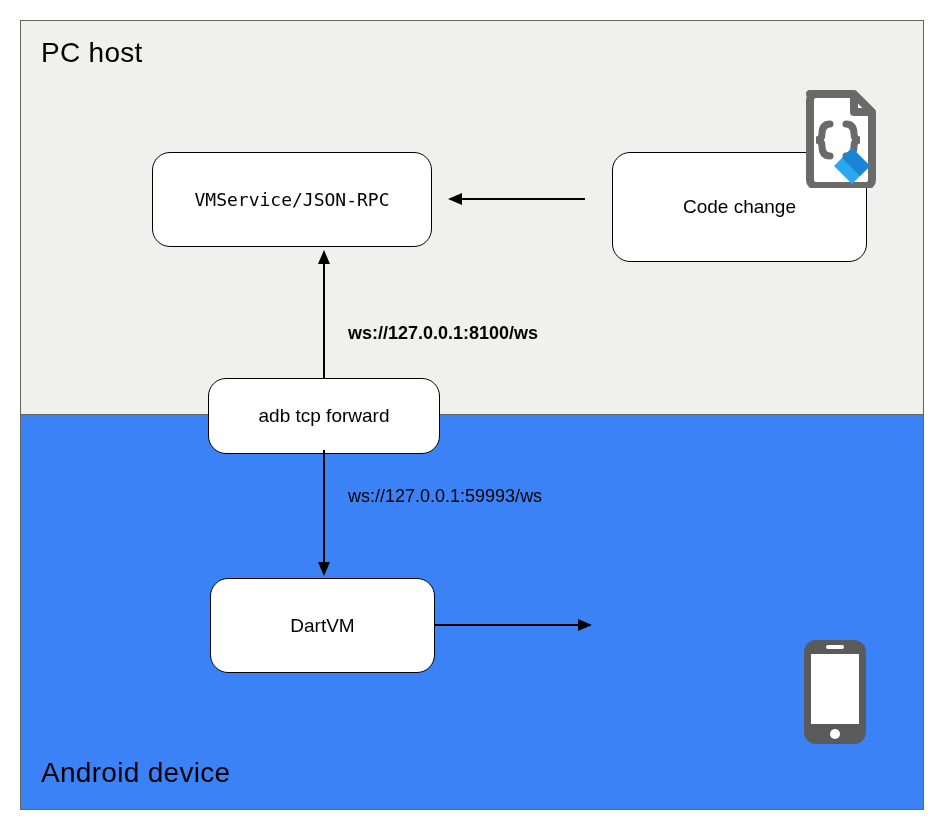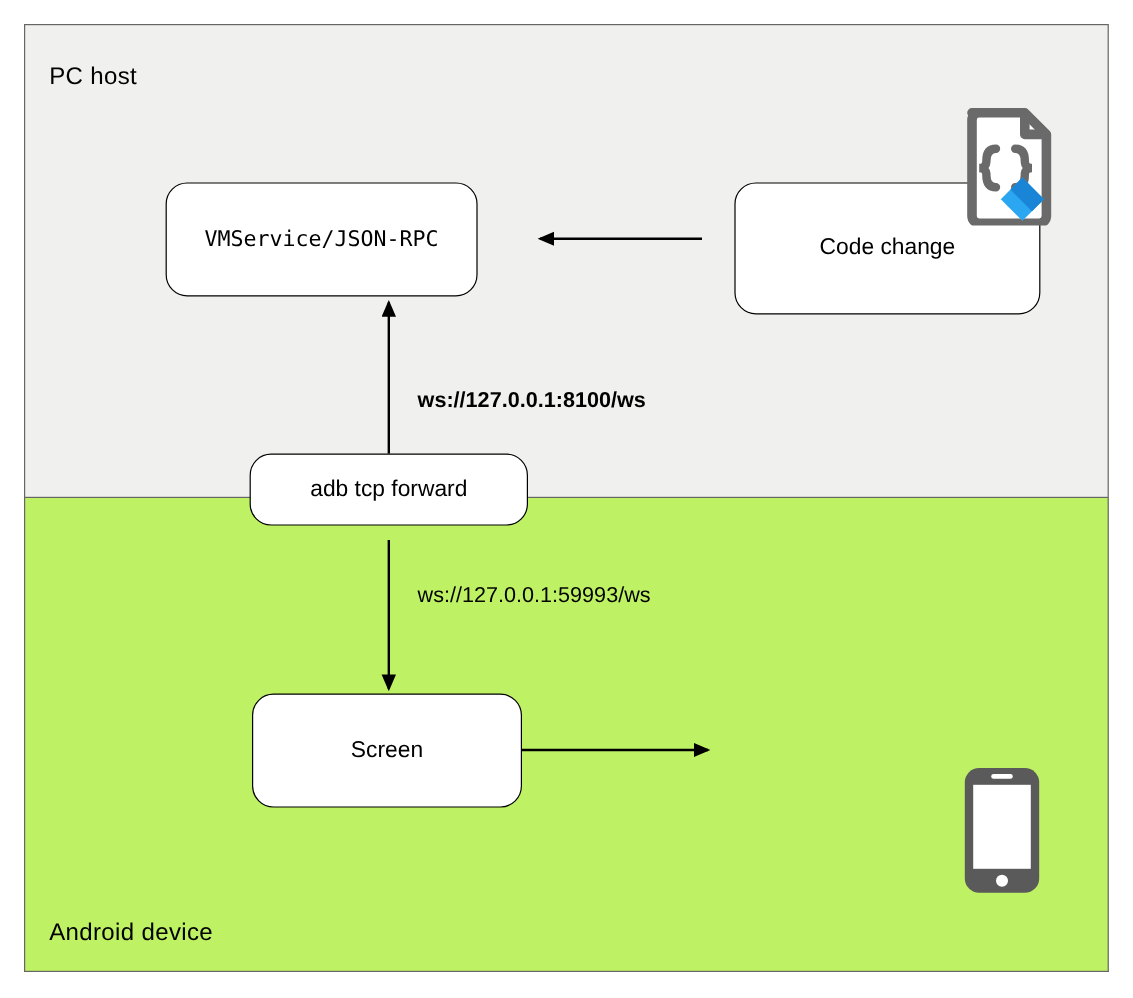--- a/index.html
+++ b/index.html
@@ -27,28 +27,27 @@
     top: 20px;
     width: 904px;
     height: 395px;
     background: #f0f0ee;
   }
   .region.bottom {
     left: 20px;
     top: 415px;
     width: 904px;
     height: 395px;
-    background: #bef264;
+    background: #3b82f6;
     border-top: none;
   }
   .region-label {
     position: absolute;
-    font-size: 20px;
+    font-size: 28px;
     letter-spacing: 0.3px;
-    margin-top: 16px;
   }
   .top .region-label {
     left: 20px;
     top: 16px;
   }
   .bottom .region-label {
     left: 20px;
     bottom: 20px;
   }
   .node {
@@ -88,34 +87,34 @@
 <div class="canvas">
 
   <div class="region top">
     <div class="region-label">PC host</div>
   </div>
 
   <div class="region bottom">
     <div class="region-label">Android device</div>
   </div>
 
-  <div class="node mono" style="left:138px; top:152px; width:260px; height:95px;">
+  <div class="node mono" style="left:152px; top:152px; width:280px; height:95px;">
     <span>VMService/JSON-RPC</span>
   </div>
 
   <div class="node" style="left:612px; top:152px; width:255px; height:110px;">
     <span>Code change</span>
   </div>
 
-  <div class="node" style="left:208px; top:378px; width:232px; height:60px;">
+  <div class="node" style="left:208px; top:378px; width:232px; height:76px;">
     <span>adb tcp forward</span>
   </div>
 
   <div class="node" style="left:210px; top:578px; width:225px; height:95px;">
-    <span>Screen</span>
+    <span>DartVM</span>
   </div>
 
 
   <div class="edge-label" style="left:348px; top:323px;font-weight:bold;">ws://127.0.0.1:8100/ws</div>
 
   <div class="edge-label" style="left:348px; top:486px;text-align:center;">ws://127.0.0.1:59993/ws</div>
 
   <svg class="arrows">
     <defs>
       <marker id="arrowhead" markerWidth="8" markerHeight="8" refX="6" refY="3" orient="auto" markerUnits="strokeWidth">

